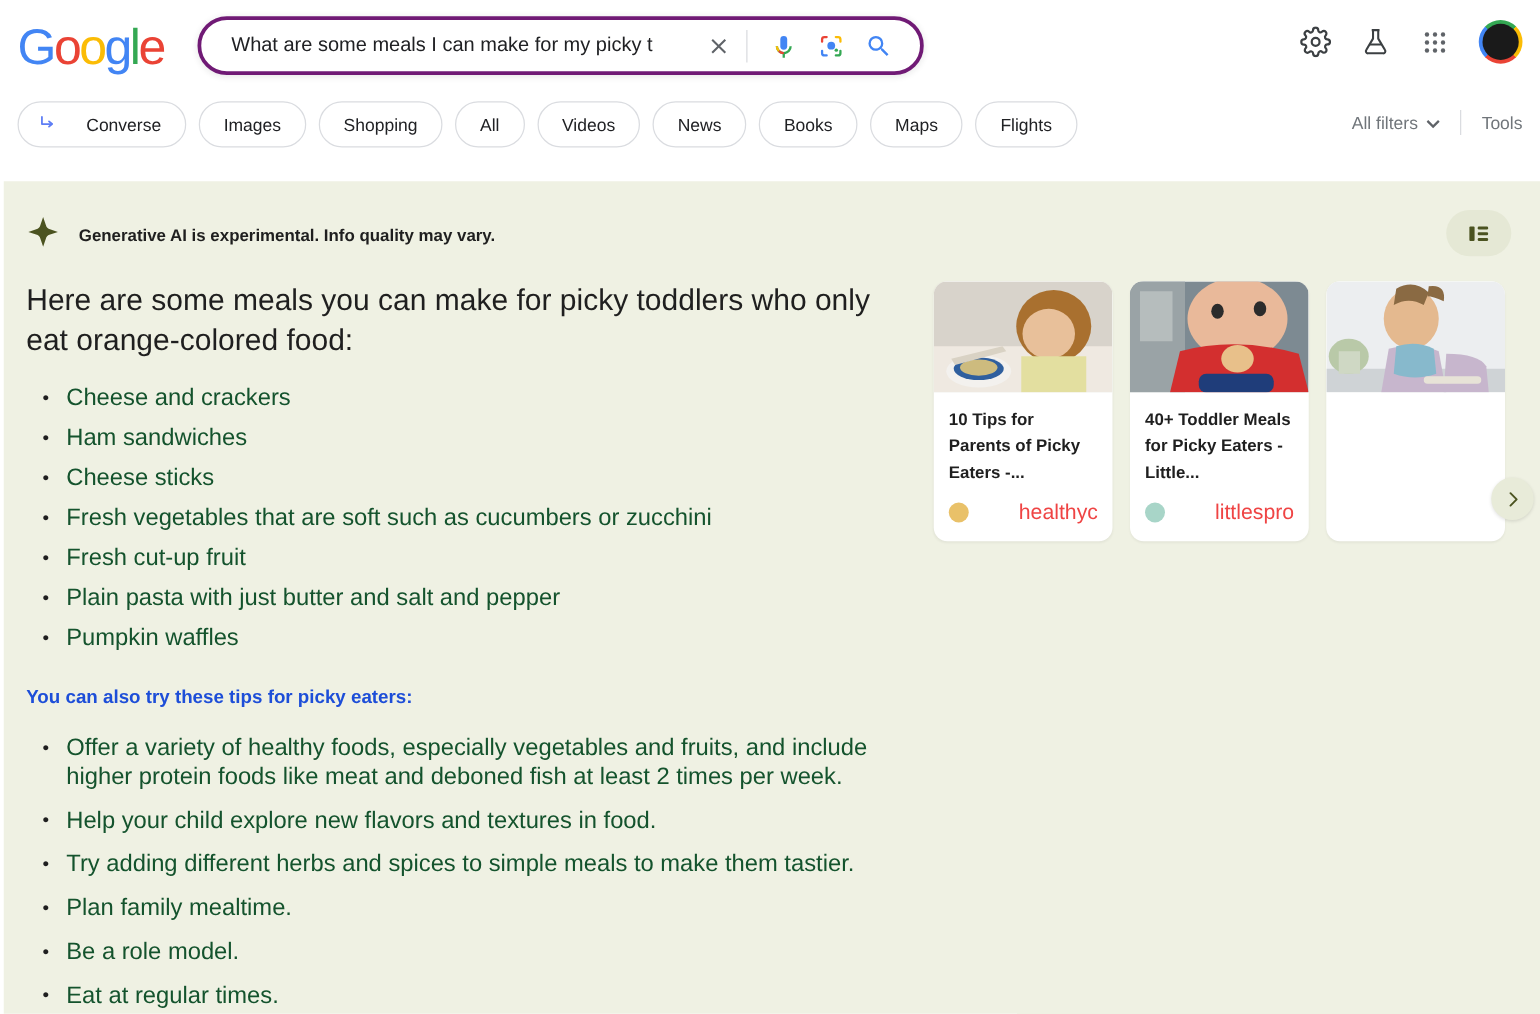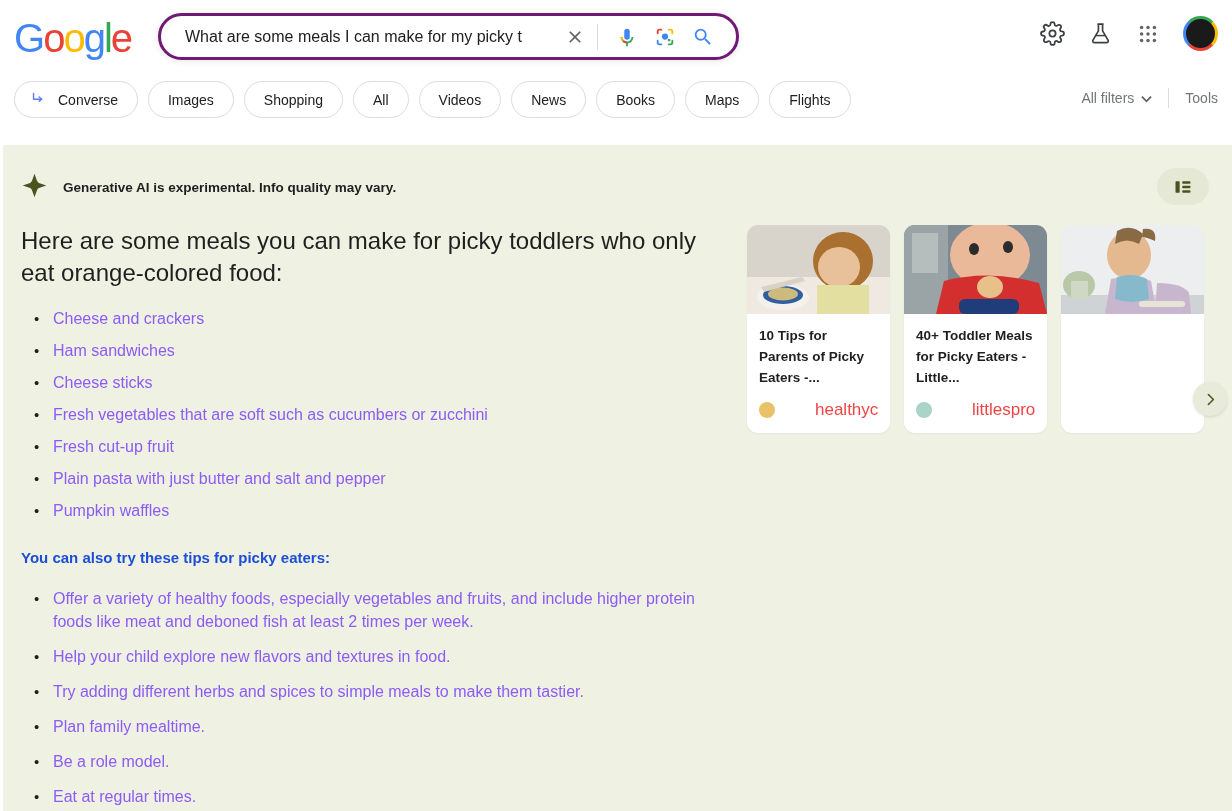--- a/index.html
+++ b/index.html
@@ -104,21 +104,21 @@
     display: flex;
     gap: 10px;
     align-items: center;
   }
   .tab {
     height: 37px;
     border: 1px solid #dadce0;
     border-radius: 19px;
     display: flex;
     align-items: center;
-    gap: 11px;
+    gap: 22px;
     padding: 0 19px;
     font-size: 14px;
     color: #202124;
     background: #fff;
     cursor: pointer;
     white-space: nowrap;
   }
   .tab.converse { padding-left: 15px; }
 
   .filters {
@@ -183,23 +183,23 @@
     font-weight: 400;
     margin: 0 0 18px 0;
     max-width: 690px;
   }
   ul.ailist {
     margin: 0; padding: 0 0 0 30px;
     list-style: none;
   }
   ul.ailist li {
     position: relative;
-    font-size: 16px;
+    font-size: 19px;
     line-height: 23px;
-    color: #8b5cf6;
+    color: #14532d;
     margin-bottom: 9px;
     padding-left: 2px;
   }
   ul.ailist li::before {
     content: "•";
     position: absolute;
     left: -17px;
     color: #1f1f1f;
     font-size: 15px;
   }

